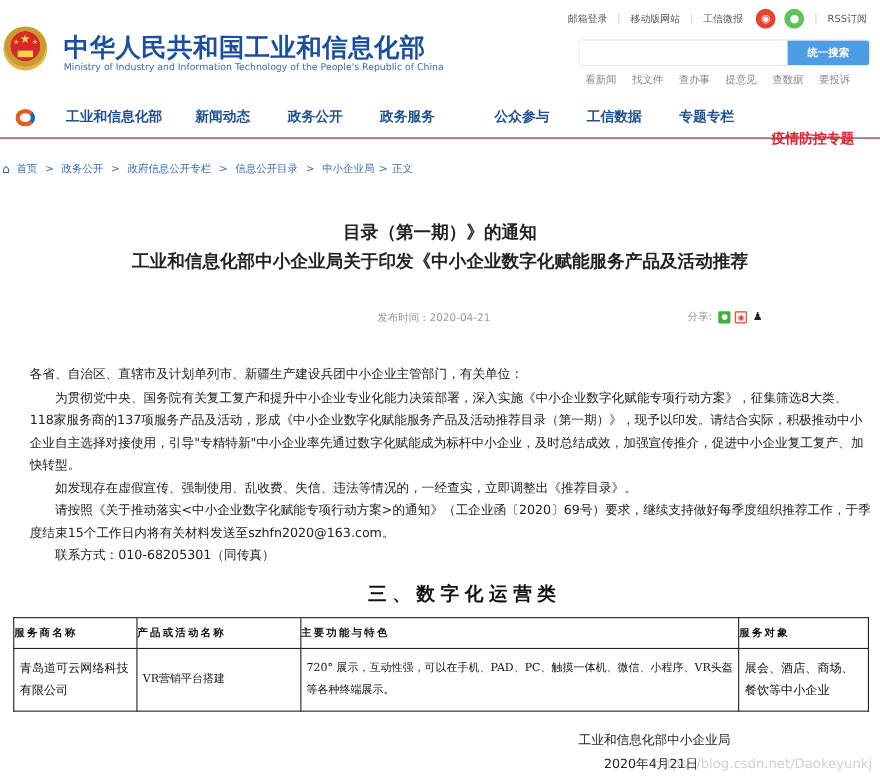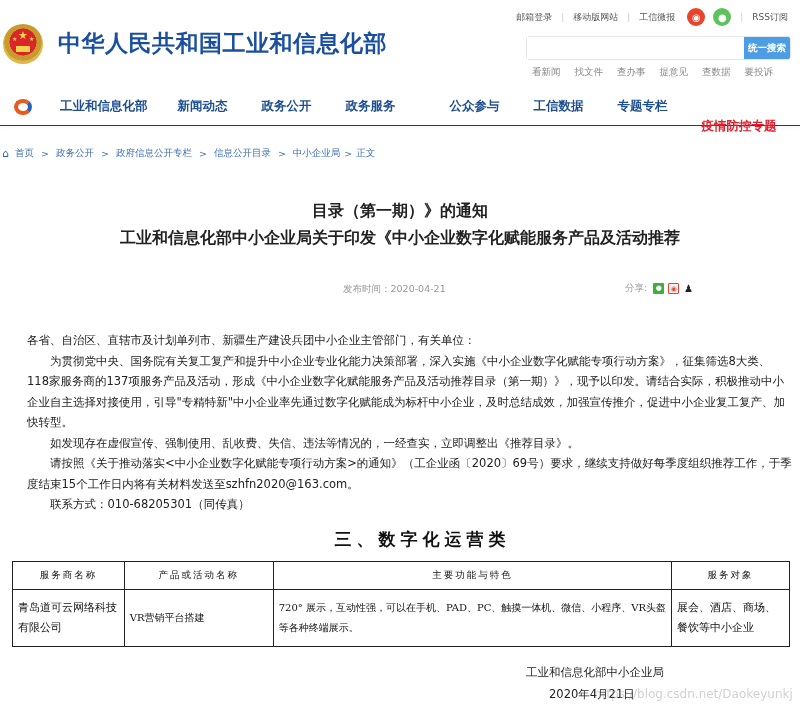--- a/index.html
+++ b/index.html
@@ -17,21 +17,21 @@
 
     .top-links { position: absolute; right: 12px; top: 8px; display: flex; align-items: center; font-size: 9px; color: #555; white-space: nowrap; }
     .top-links .sep { color: #ccc; margin: 0 9px; }
     .top-links a { color: #555; text-decoration: none; }
     .social { width: 18px; height: 18px; border-radius: 50%; display: inline-flex; align-items: center; justify-content: center; color: #fff; font-size: 10px; margin-left: 8px; }
     .weibo { background: #e8432d; margin-left: 12px; }
     .wechat { background: #5fc35c; }
 
     .search { position: absolute; left: 526px; top: 36px; width: 265px; height: 24px; border: 1px solid #e2e6ec; border-radius: 3px; display: flex; }
     .search input { flex: 1; border: none; outline: none; background: #fff; }
-    .search button { width: 46px; height: 22px; background: #4c9de4; color: #fff; border: none; font-size: 9.5px; font-weight: bold; border-radius: 0 2px 2px 0; font-family: "DejaVu Sans", sans-serif; }
+    .search button { width: 74px; height: 22px; background: #4c9de4; color: #fff; border: none; font-size: 9.5px; font-weight: bold; border-radius: 0 2px 2px 0; font-family: "DejaVu Sans", sans-serif; }
     .quick-links { position: absolute; left: 532px; top: 66px; display: flex; font-size: 9.5px; color: #888; white-space: nowrap; }
     .quick-links span { margin-right: 14px; }
 
     
     .nav { position: absolute; left: 0; top: 88px; width: 800px; height: 38px; display: flex; align-items: center; border-bottom: 1px solid #7f1d1d; box-shadow: 0 2px 3px rgba(0,0,0,0.03); }
     .nav-logo { margin-left: 12px; width: 22px; height: 22px; position: relative; }
     .nav-logo .ring { position: absolute; left: 2px; top: 3px; width: 18px; height: 16px; border: 4px solid #e85a1e; border-radius: 50%; border-right-color: #2a62b8; }
     .nav-item { font-size: 12.5px; font-weight: bold; color: #1f4f91; white-space: nowrap; }
     .nav-item.first { margin-left: 26px; }
     .nav-item.red { color: #e0202e; }
@@ -54,40 +54,41 @@
     .body-text { position: absolute; left: 27px; top: 330px; width: 765px; font-family: "DejaVu Sans", sans-serif; font-size: 11.5px; color: #222; line-height: 20.5px; }
     .body-text p { margin: 0; }
     .body-text .indent { text-indent: 23px; }
 
     
     .section-heading { position: absolute; left: 0; top: 528px; width: 800px; text-align: center; font-family: "DejaVu Serif", serif; font-size: 17px; font-weight: bold; color: #111; letter-spacing: 5px; padding-left: 45px; }
 
     
     .table { position: absolute; left: 12px; top: 561px; width: 778px; border-collapse: collapse; font-family: "DejaVu Serif", serif; }
     .table th, .table td { border: 1px solid #222; }
-    .table th { height: 28px; font-size: 9.5px; font-weight: normal; text-align: center; color: #111; letter-spacing: 2px; }
+    .table th { height: 28px; font-size: 9.5px; font-weight: bold; text-align: left; color: #111; letter-spacing: 2px; }
     .table td { height: 57px; font-size: 11px; color: #111; padding: 0 5px; line-height: 20px; vertical-align: middle; font-family: "DejaVu Sans", sans-serif; }
     .table td.mixed { font-family: "DejaVu Serif", serif; font-size: 10px; }
 
     
     .sign-org { position: absolute; left: 526px; top: 665px; font-size: 11.5px; color: #222; white-space: nowrap; }
     .sign-date { position: absolute; left: 549px; top: 687px; font-size: 11.5px; color: #222; white-space: nowrap; }
     .watermark { position: absolute; left: 594px; top: 687px; font-size: 12px; color: rgba(150,150,150,0.45); white-space: nowrap; }
   </style>
 </head>
 <body>
 
 <div class="header">
   <div class="emblem">
     <span class="star" style="left:15px;top:6px;font-size:11px;">★</span>
     <span class="star" style="left:9px;top:12px;font-size:6px;">★</span>
     <span class="star" style="left:26px;top:12px;font-size:6px;">★</span>
     <span class="gate"></span>
   </div>
   <div class="site-title">中华人民共和国工业和信息化部</div>
+  <div class="site-subtitle">Ministry of Industry and Information Technology of the People's Republic of China</div>
 
   <div class="top-links">
     <a>邮箱登录</a>
     <span class="sep">|</span>
     <a>移动版网站</a>
     <span class="sep">|</span>
     <a>工信微报</a>
     <span class="social weibo">◉</span>
     <span class="social wechat">●</span>
     <span class="sep">|</span>

